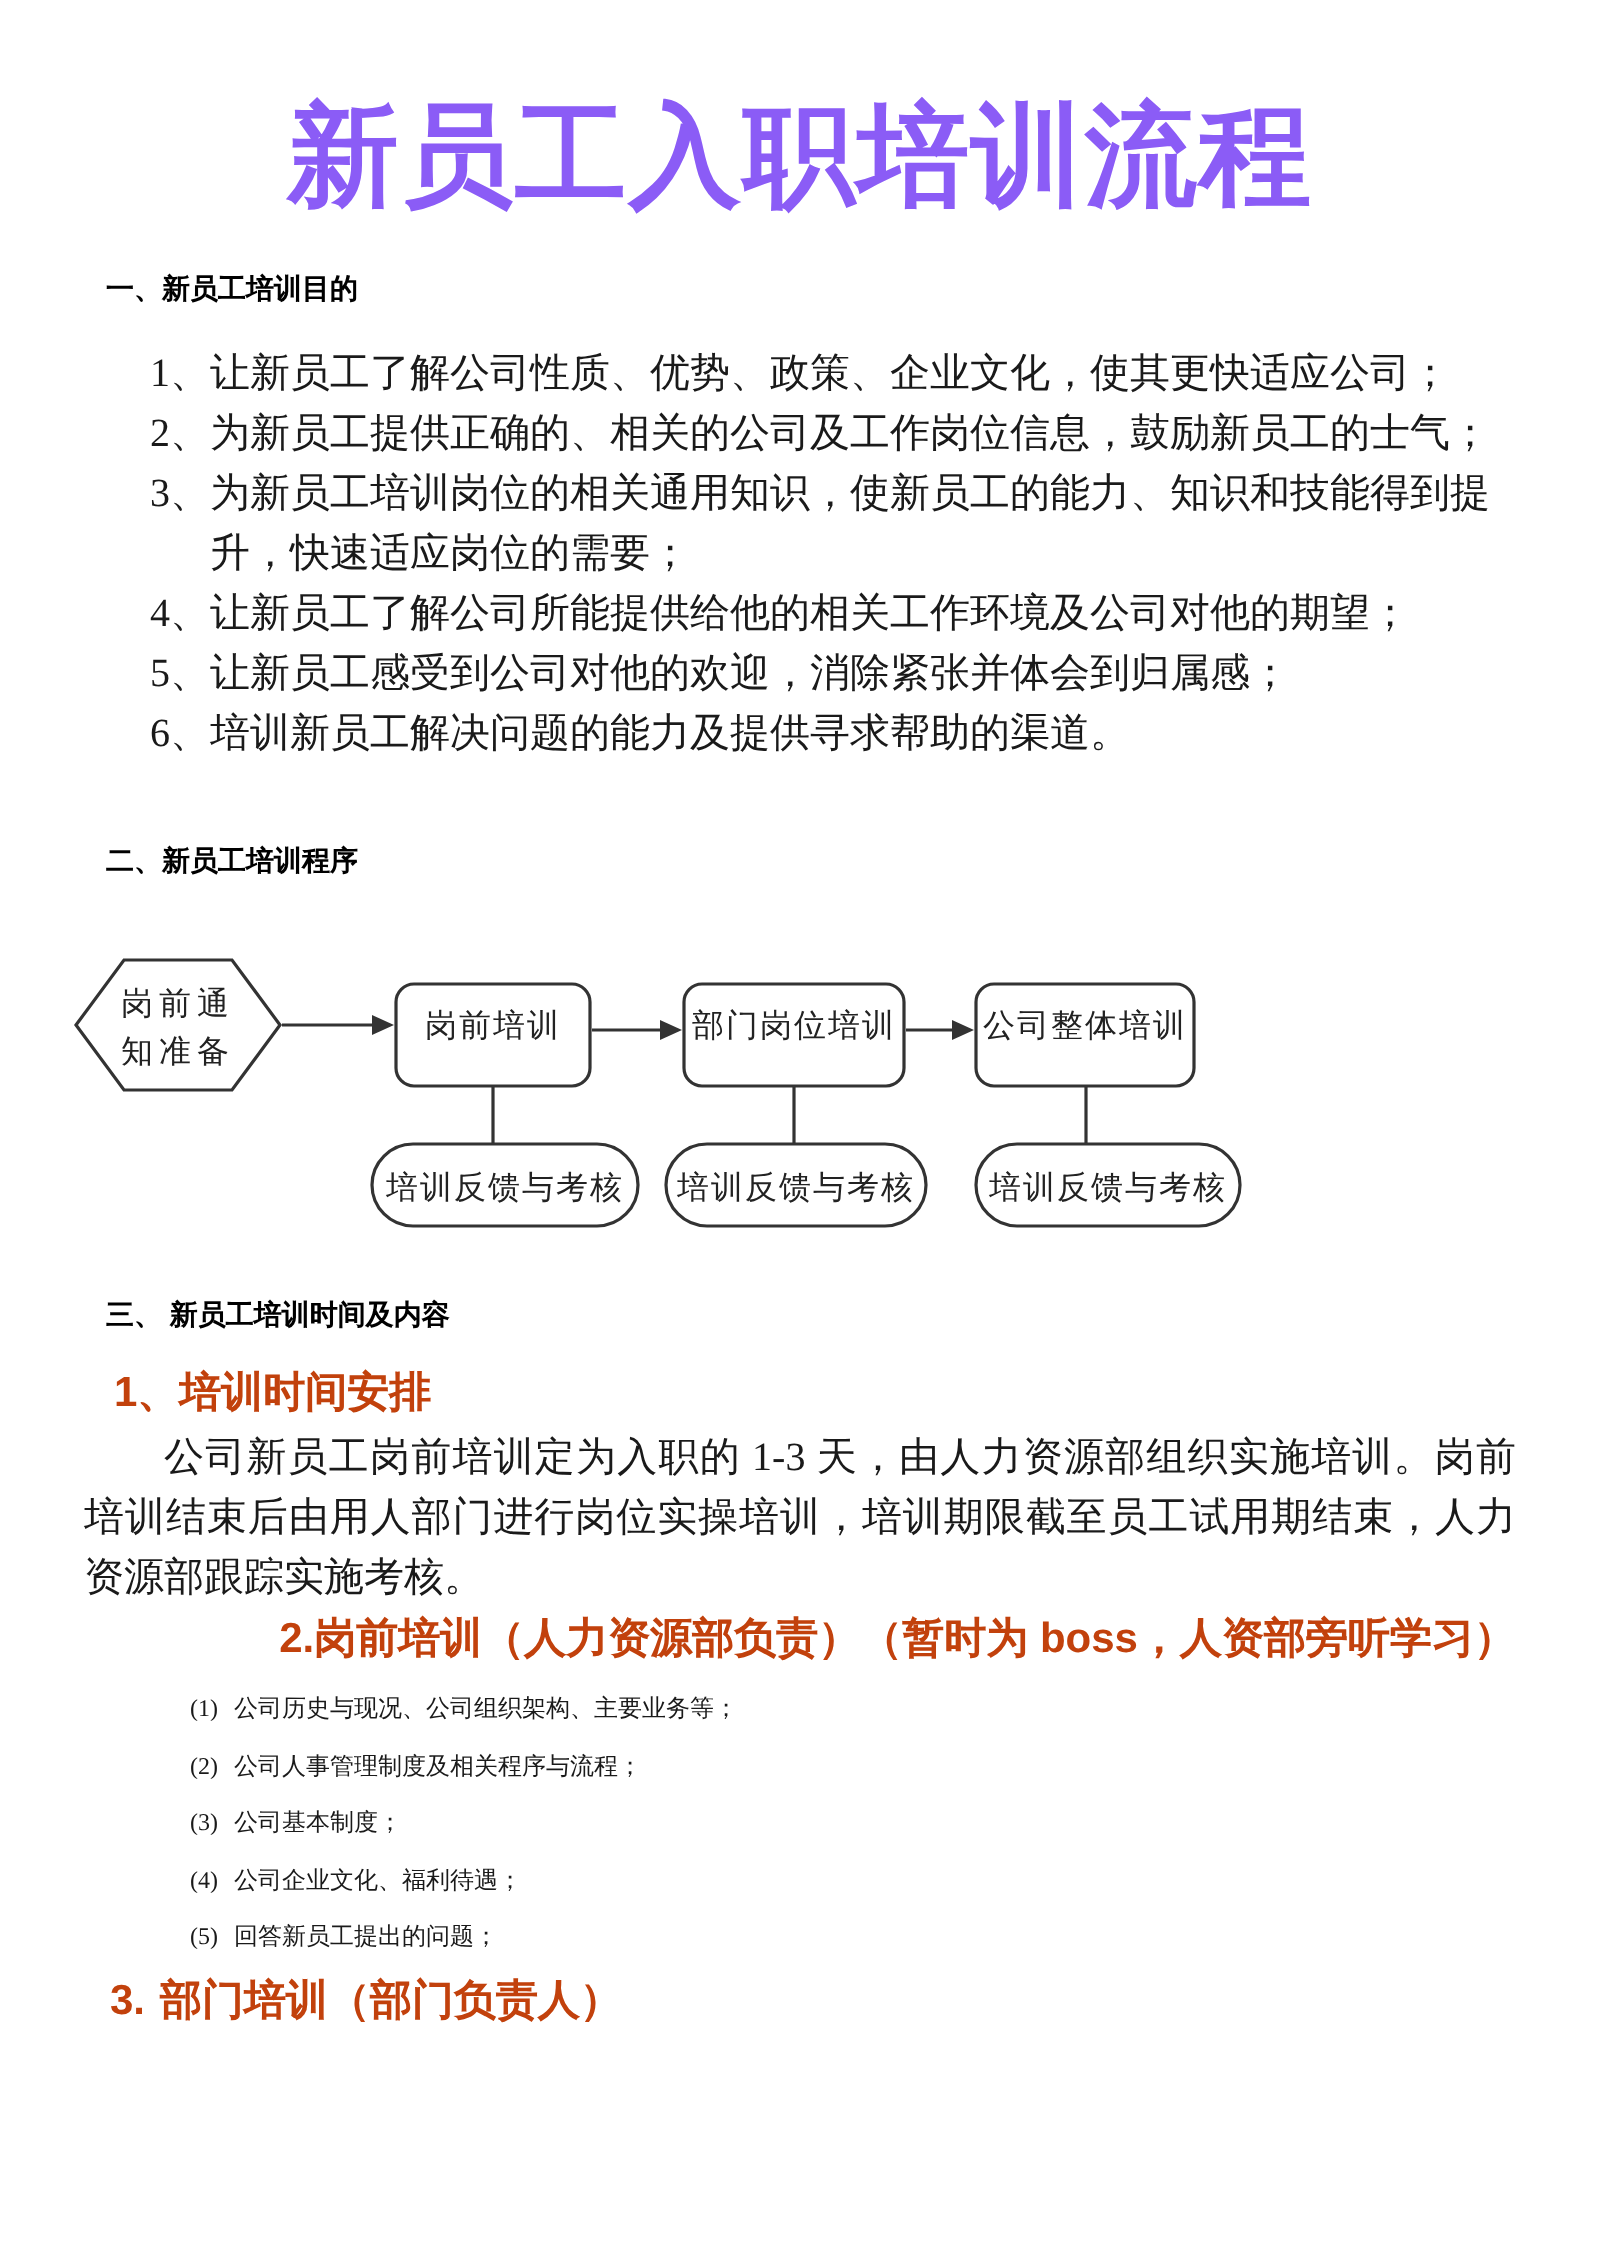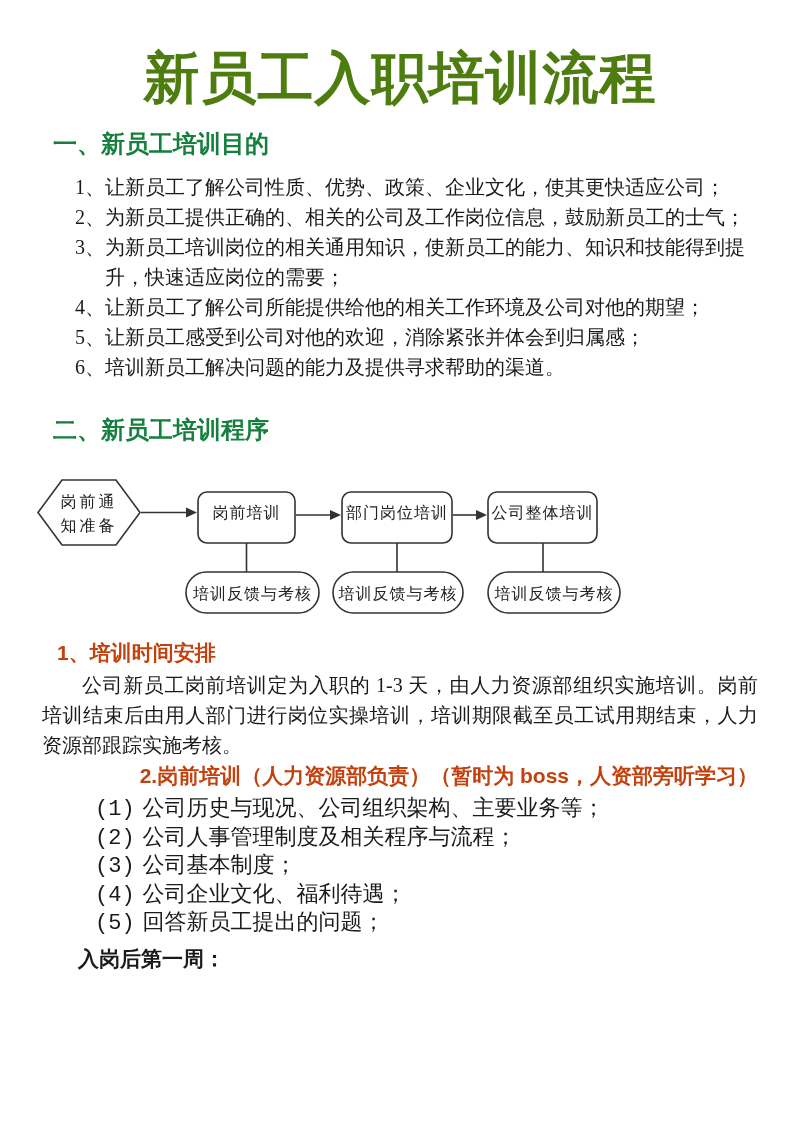--- a/index.html
+++ b/index.html
@@ -13,30 +13,30 @@
   .content { margin: 0 42px; width: 716px; }
 
   .doc-title {
     margin-top: 46px;
     text-align: center;
     font-family: "Liberation Sans", "DejaVu Sans", sans-serif;
     font-weight: 900;
     font-size: 56px;
     line-height: 64px;
     letter-spacing: 1px;
-    color: #4d7c0f;
+    color: #8b5cf6;
   }
 
   .h2 {
     margin-left: 11px;
     font-family: "Liberation Sans", "DejaVu Sans", sans-serif;
     font-weight: 700;
-    font-size: 24px;
+    font-size: 14px;
     line-height: 24px;
-    color: #15803d;
+    color: #000000;
   }
   .h2-1 { margin-top: 22px; }
   .h2-2 { margin-top: 36px; }
   .h2-3 { margin-top: 20px; }
 
   .olist { margin-top: 16px; }
   .olist .item {
     font-size: 20px;
     line-height: 30px;
     padding-left: 63px;
@@ -72,25 +72,24 @@
   .para {
     margin-top: 6px;
     font-size: 20px;
     line-height: 30px;
     text-indent: 2em;
     text-align: justify;
   }
 
   .plist { margin-top: 9px; }
   .plist .item {
-    font-size: 22px;
+    font-size: 12px;
     line-height: 28.5px;
     padding-left: 76px;
     text-indent: -23px;
-    font-family: Liberation Mono, monospace;
   }
   .plist .item .num { margin-right: 8px; }
 
   .h4 {
     margin-top: 8px; margin-left: 36px;
     font-family: "Liberation Sans", "DejaVu Sans", sans-serif;
     font-weight: 700;
     font-size: 21px;
     line-height: 24px;
   }
@@ -150,29 +149,30 @@
 
     <rect class="flow-shape" x="333" y="102" width="130" height="41" rx="20.5"></rect>
     <text class="flow-text" x="398" y="129" text-anchor="middle">培训反馈与考核</text>
 
     <rect class="flow-shape" x="488" y="102" width="132" height="41" rx="20.5"></rect>
     <text class="flow-text" x="554" y="129" text-anchor="middle">培训反馈与考核</text>
   </svg>
 </div>
 
 <div class="content">
+  <h2 class="h2 h2-3">三、 新员工培训时间及内容</h2>
 
   <h3 class="h3 h3-1">1、培训时间安排</h3>
   <p class="para">公司新员工岗前培训定为入职的 1-3 天，由人力资源部组织实施培训。岗前培训结束后由用人部门进行岗位实操培训，培训期限截至员工试用期结束，人力资源部跟踪实施考核。</p>
 
   <h3 class="h3 h3-2"><span class="hnum">2.</span><span>岗前培训（人力资源部负责）（暂时为 boss，人资部旁听学习）</span></h3>
 
   <div class="plist">
     <div class="item"><span class="num">(1)</span><span>公司历史与现况、公司组织架构、主要业务等；</span></div>
     <div class="item"><span class="num">(2)</span><span>公司人事管理制度及相关程序与流程；</span></div>
     <div class="item"><span class="num">(3)</span><span>公司基本制度；</span></div>
     <div class="item"><span class="num">(4)</span><span>公司企业文化、福利待遇；</span></div>
     <div class="item"><span class="num">(5)</span><span>回答新员工提出的问题；</span></div>
   </div>
 
-  <div class="h4">入岗后第一周：</div>
+  <h3 class="h3 h3-3"><span class="hnum">3.</span><span>部门培训（部门负责人）</span></h3>
 
 </div>
 
 </body></html>

